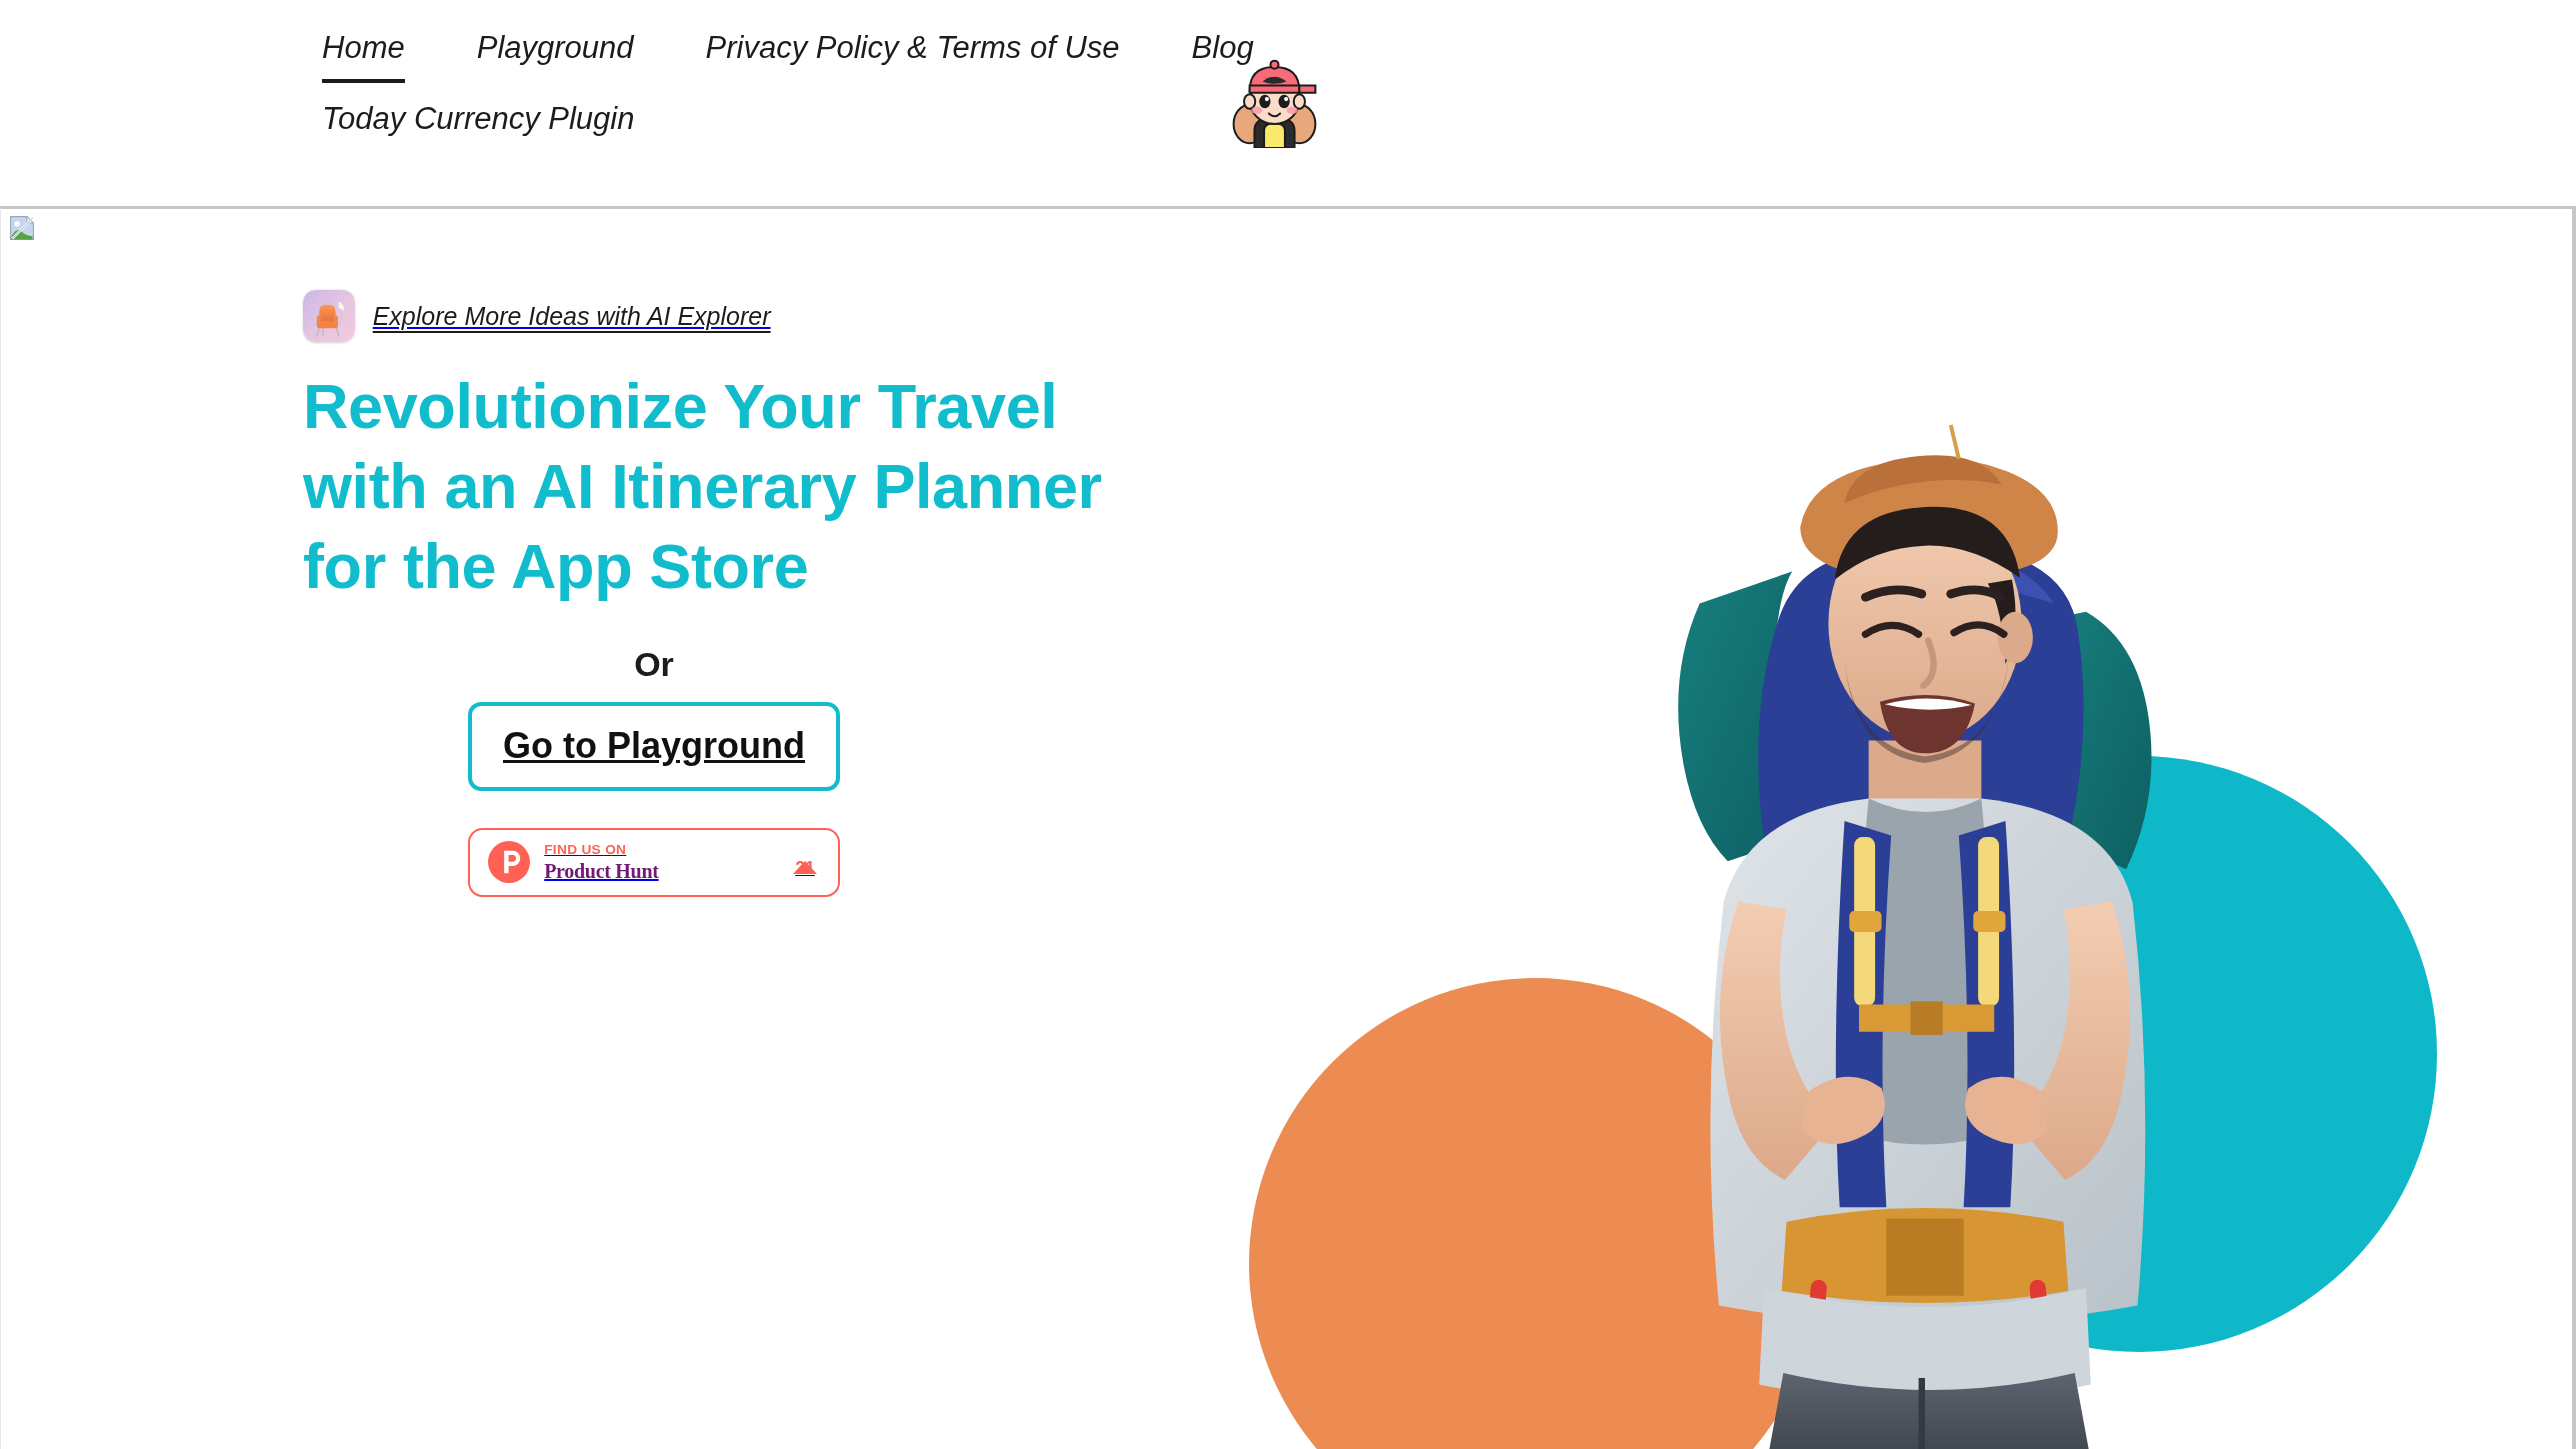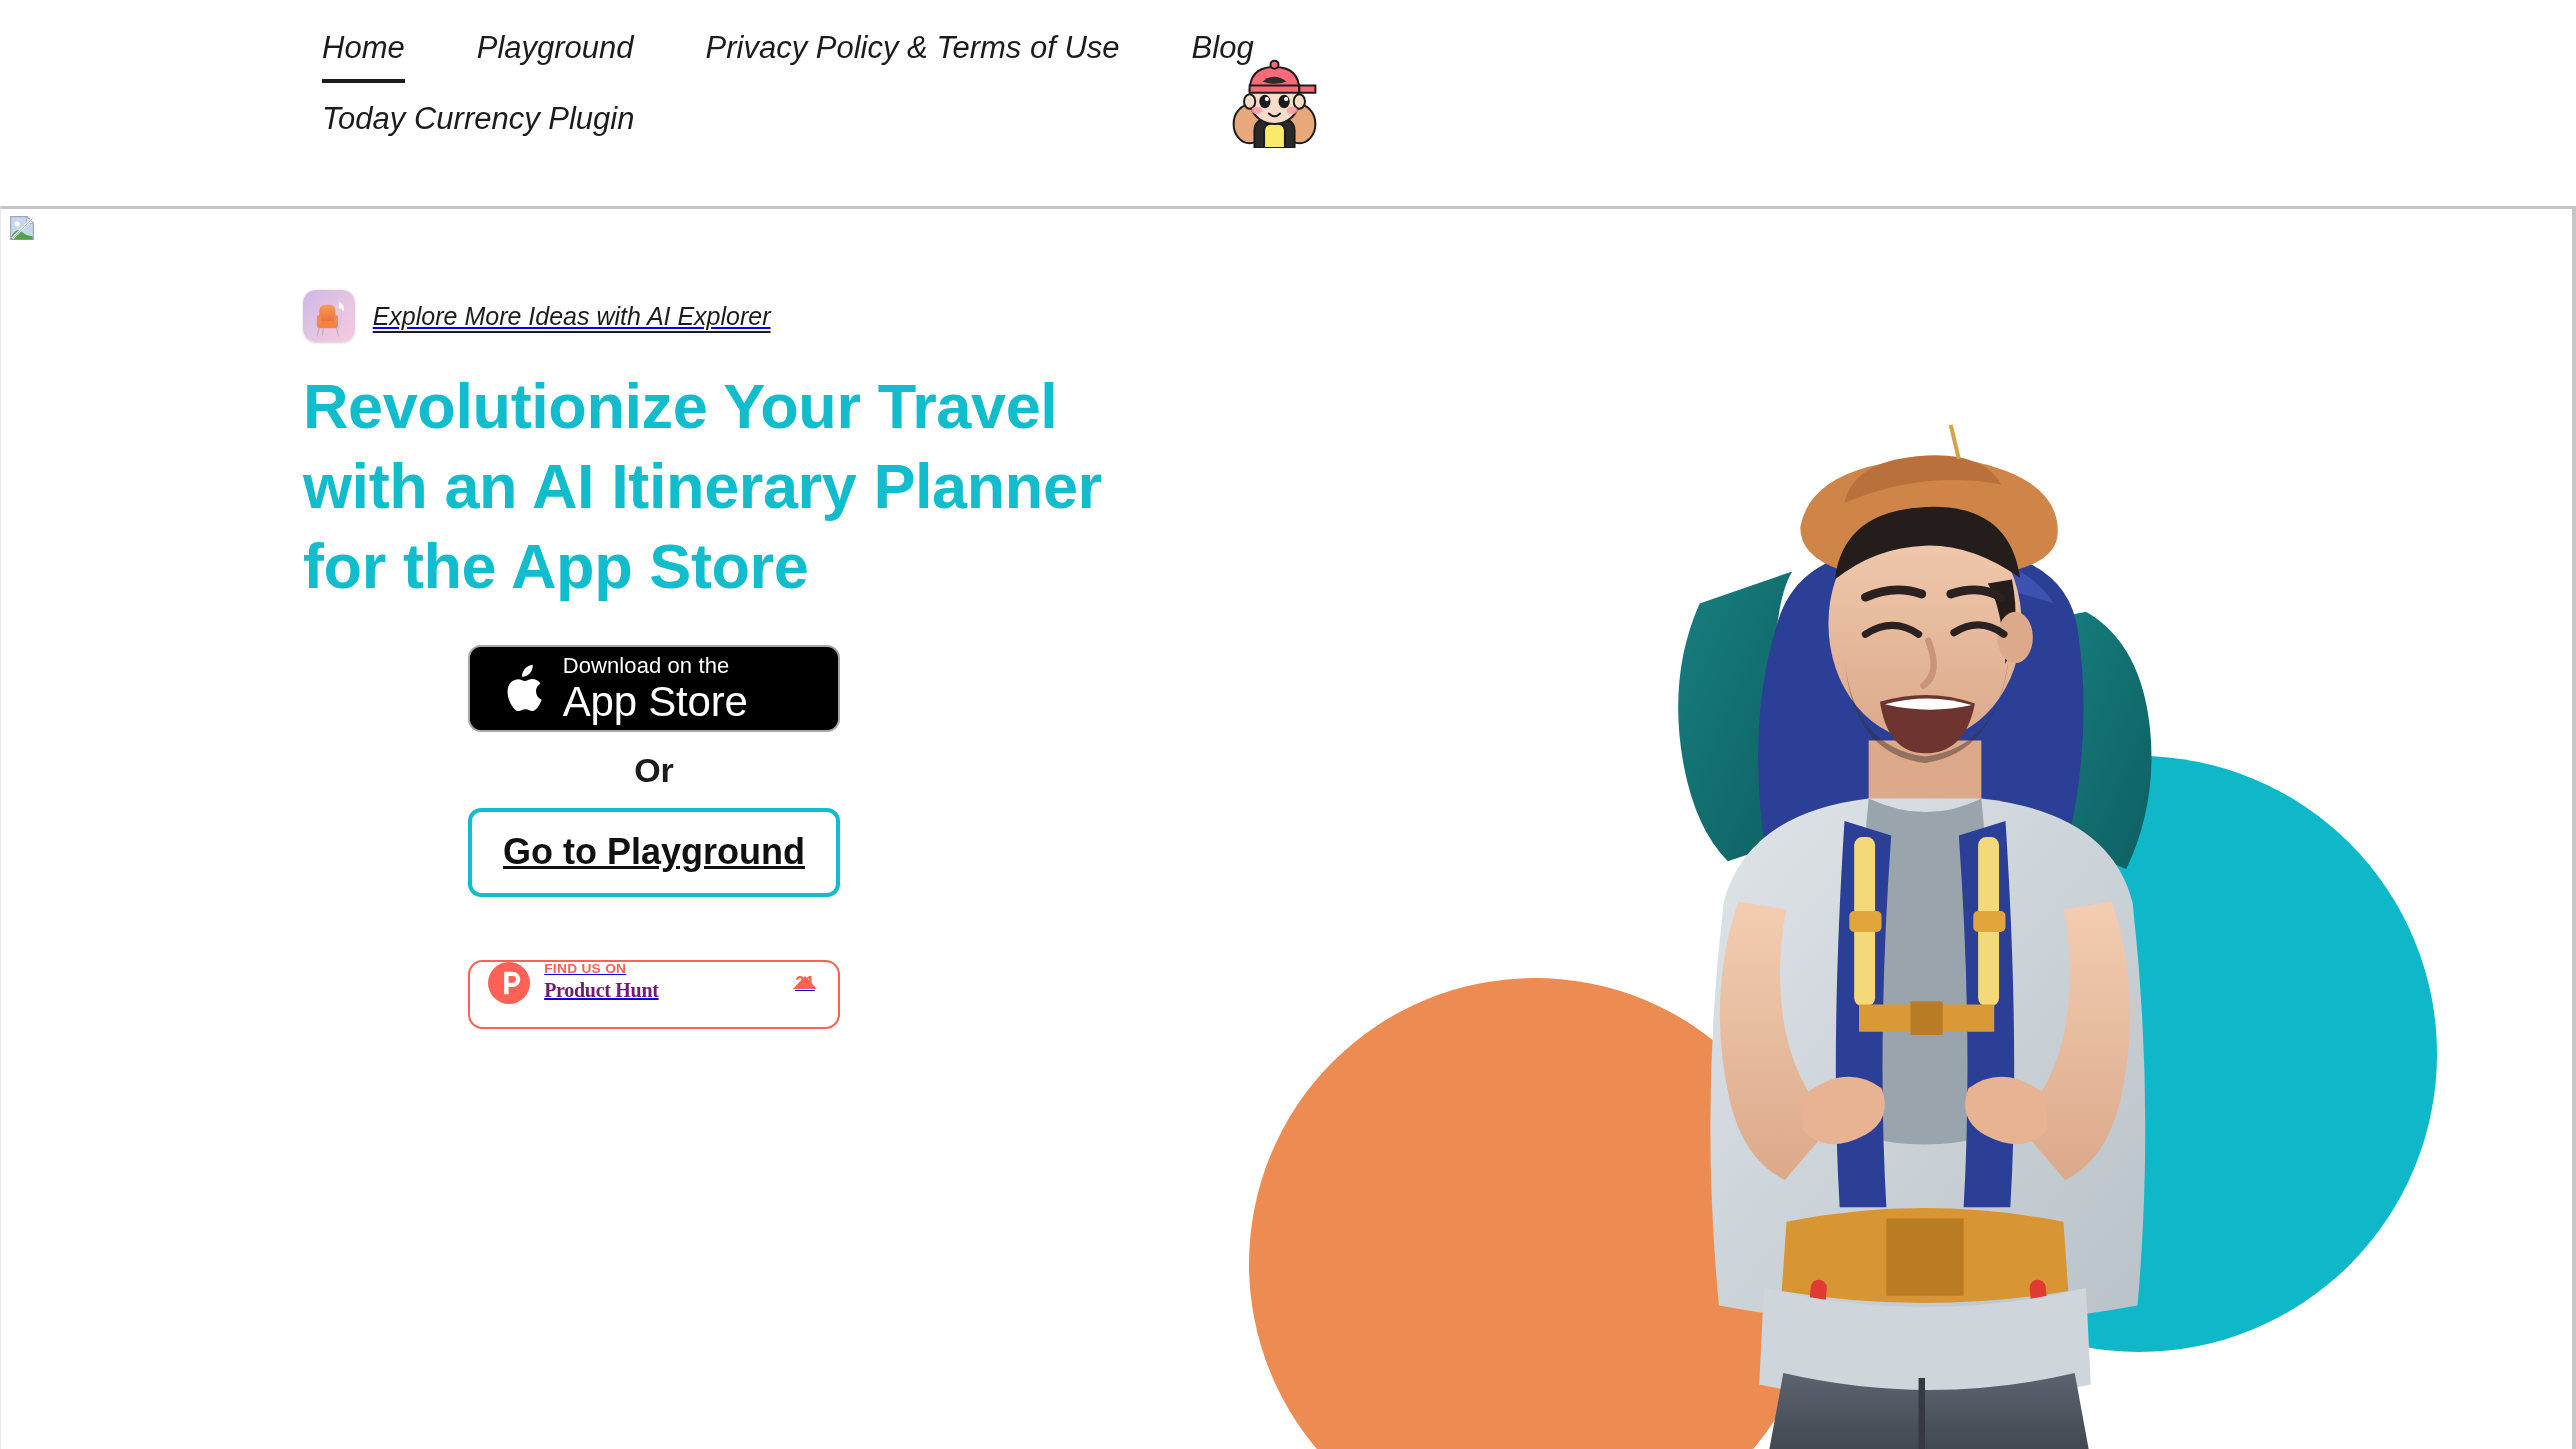--- a/index.html
+++ b/index.html
@@ -218,24 +218,24 @@
     border-radius: 13px;
     font-size: 36px;
     font-weight: 700;
     color: #111111;
     cursor: pointer;
     font-family: "Liberation Sans", sans-serif;
   }
 
   .ph-badge {
     display: flex;
-    align-items: flex-start;
+    align-items: center;
     width: 372px;
     height: 69px;
-    margin-top: 63px;
+    margin-top: 37px;
     background: #ffffff;
     border: 2.4px solid #ff6154;
     border-radius: 14.5px;
     padding: 0 21px 0 17.7px;
     cursor: pointer;
   }
   .ph-logo { width: 42px; height: 42px; flex: 0 0 auto; }
   .ph-logo svg { display: block; width: 100%; height: 100%; }
   .ph-txt { margin-left: 14.5px; line-height: 1; flex: 1 1 auto; }
   .ph-small {
@@ -395,34 +395,20 @@
         </svg>
       </span>
       <span class="explorer-text">Explore More Ideas with AI Explorer</span>
     </a>
 
     <h1 class="hero-title">Revolutionize Your Travel with an AI Itinerary Planner for the App Store</h1>
 
 
     <div class="cta-stack">
 
-      <a class="appstore-btn" href="#">
-        <span class="appstore-inner">
-          <span class="apple-logo">
-            <svg viewBox="0 0 60 72" xmlns="http://www.w3.org/2000/svg" aria-hidden="true">
-              <path d="M41.2 8.2c2.3-2.8 3.9-6.7 3.5-10.6-3.3.2-7.4 2.3-9.8 5-2.1 2.4-4 6.3-3.5 10 3.7.3 7.4-1.9 9.8-4.4z" transform="translate(0,8)" fill="#ffffff"></path>
-              <path d="M45.1 23.5c-4.3-.3-8 2.5-10.1 2.5-2.1 0-5.3-2.4-8.7-2.3-4.5.1-8.6 2.6-10.9 6.6-4.6 8.1-1.2 20 3.3 26.6 2.2 3.2 4.8 6.8 8.3 6.7 3.3-.1 4.6-2.2 8.6-2.2s5.1 2.2 8.6 2.1c3.6-.1 5.8-3.3 8-6.5 2.5-3.7 3.5-7.3 3.6-7.5-.1-.1-6.9-2.7-7-10.6-.1-6.6 5.4-9.8 5.6-9.9-3-4.5-7.8-5.1-9.3-5.5z" fill="#ffffff"></path>
-            </svg>
-          </span>
-          <span class="appstore-txt">
-            <span class="appstore-small">Download on the</span>
-            <span class="appstore-big">App Store</span>
-          </span>
-        </span>
-      </a>
 
       <div class="or-text">Or</div>
 
       <a class="playground-btn" href="#">Go to Playground</a>
 
       <a class="ph-badge" href="#">
         <span class="ph-logo">
           <svg viewBox="0 0 52 52" xmlns="http://www.w3.org/2000/svg" aria-hidden="true">
             <circle cx="26" cy="26" r="26" fill="#ff6154"></circle>
             <path d="M20 12 h10.5 a9.5 9.5 0 0 1 0 19 H25.5 V40 H20 Z M25.5 17.3 V25.7 h5 a4.2 4.2 0 0 0 0-8.4 Z" fill="#ffffff"></path>

